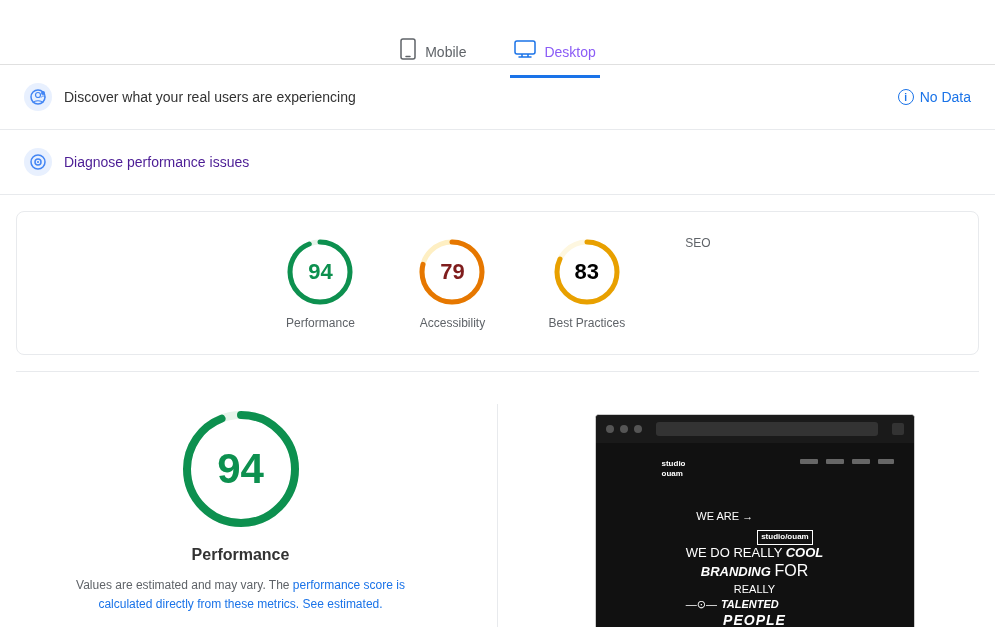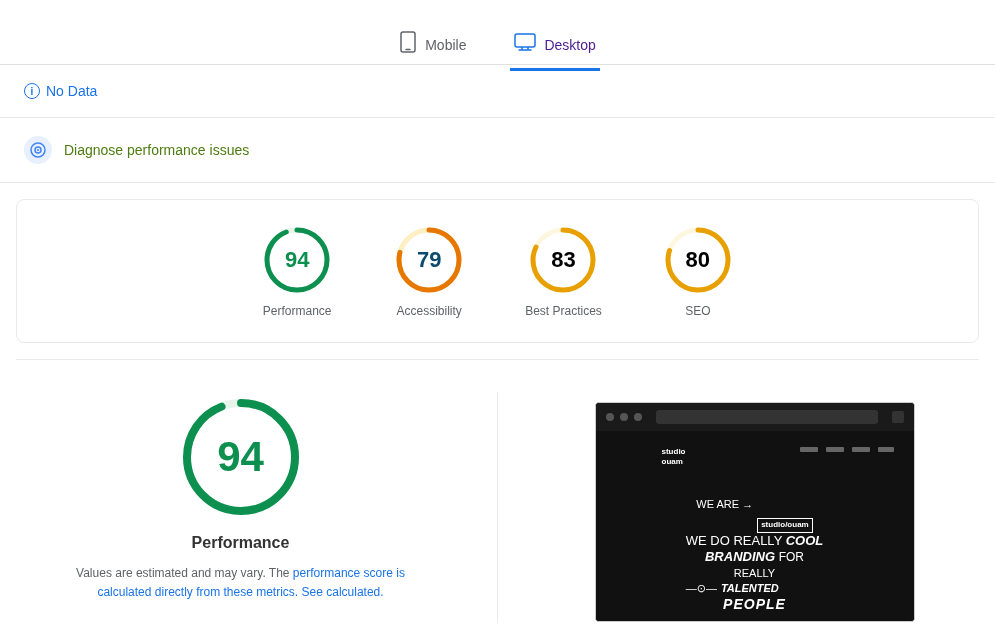--- a/index.html
+++ b/index.html
@@ -27,24 +27,24 @@
       display: flex;
       align-items: center;
       gap: 8px;
       padding: 10px 4px 12px;
       cursor: pointer;
       color: #5f6368;
       font-size: 14px;
       font-weight: 500;
       border-bottom: 3px solid transparent;
       position: relative;
-      top: 9px;
+      top: 16px;
     }
     .tab-item.active {
-      color: #4c1d95;
+      color: #8b5cf6;
       border-bottom: 3px solid #1a73e8;
     }
     .tab-icon {
       font-size: 18px;
     }
 
     
     .section-bar {
       display: flex;
       align-items: center;
@@ -98,21 +98,21 @@
     
     .diagnose-bar {
       display: flex;
       align-items: center;
       gap: 12px;
       padding: 18px 24px;
       border-bottom: 1px solid #e8eaed;
     }
     .diagnose-title {
       font-size: 14px;
-      color: #4d7c0f;
+      color: #4c1d95;
       font-weight: 400;
     }
 
     
     .score-cards-wrapper {
       border: 1px solid #e8eaed;
       border-radius: 8px;
       margin: 16px 16px;
       padding: 24px;
     }
@@ -147,21 +147,21 @@
       font-weight: 600;
       position: relative;
       z-index: 1;
     }
     .score-label {
       font-size: 12px;
       color: #5f6368;
       text-align: center;
     }
     .score-green .score-number { color: #0d904f; }
-    .score-orange .score-number { color: #0c4a6e; }
+    .score-orange .score-number { color: #7f1d1d; }
     .score-yellow .score-number { color: #000000; }
 
     
     .main-divider {
       border: none;
       border-top: 1px solid #e8eaed;
       margin: 0 16px;
     }
 
     
@@ -350,20 +350,32 @@
         <line x1="8" y1="14" x2="8" y2="17" stroke="#1a73e8" stroke-width="1.5"></line>
         <line x1="14" y1="14" x2="14" y2="17" stroke="#1a73e8" stroke-width="1.5"></line>
         <line x1="5" y1="17" x2="17" y2="17" stroke="#1a73e8" stroke-width="1.5" stroke-linecap="round"></line>
       </svg>
     </span>
     <span>Desktop</span>
   </div>
 </div>
 
 <div class="section-bar">
+  <div class="section-bar-left">
+    <div class="section-icon blue-icon">
+      <svg width="18" height="18" viewBox="0 0 18 18" fill="none">
+        <circle cx="9" cy="9" r="7" stroke="#4285f4" stroke-width="1.5" fill="none"></circle>
+        <circle cx="9" cy="7" r="2.5" stroke="#4285f4" stroke-width="1.2" fill="none"></circle>
+        <path d="M4 15c1-3 9-3 10 0" stroke="#4285f4" stroke-width="1.2" fill="none"></path>
+        <circle cx="14" cy="5" r="2" fill="#4285f4"></circle>
+        <path d="M12 9.5c1-2 4-2 4 0" stroke="#4285f4" stroke-width="1" fill="none"></path>
+      </svg>
+    </div>
+    <span class="section-title">Discover what your real users are experiencing</span>
+  </div>
   <div class="no-data-link">
     <div class="info-circle">i</div>
     <span>No Data</span>
   </div>
 </div>
 
 <div class="diagnose-bar">
   <div class="section-icon blue-icon">
     <svg width="18" height="18" viewBox="0 0 18 18" fill="none">
       <circle cx="9" cy="9" r="7" stroke="#4285f4" stroke-width="1.5" fill="#e8f0fe"></circle>
@@ -404,27 +416,20 @@
         <svg viewBox="0 0 72 72">
           <circle class="bg-track" cx="36" cy="36" r="30" stroke="#fef7e0"></circle>
           <circle class="progress-arc" cx="36" cy="36" r="30" stroke="#e8a000" stroke-dasharray="188.5" stroke-dashoffset="33.9"></circle>
         </svg>
         <span class="score-number">83</span>
       </div>
       <span class="score-label">Best Practices</span>
     </div>
 
     <div class="score-card score-yellow">
-      <div class="score-circle">
-        <svg viewBox="0 0 72 72">
-          <circle class="bg-track" cx="36" cy="36" r="30" stroke="#fef7e0"></circle>
-          <circle class="progress-arc" cx="36" cy="36" r="30" stroke="#e8a000" stroke-dasharray="188.5" stroke-dashoffset="37.7"></circle>
-        </svg>
-        <span class="score-number">80</span>
-      </div>
       <span class="score-label">SEO</span>
     </div>
 
   </div>
 </div>
 
 <hr class="main-divider">
 
 <div class="perf-detail">
   <div class="perf-left">
@@ -435,21 +440,21 @@
         <circle class="progress-arc-lg" cx="65" cy="65" r="54" stroke="#0d904f" stroke-dasharray="339.3" stroke-dashoffset="20.4"></circle>
       </svg>
       <span class="perf-big-number">94</span>
     </div>
 
     <div class="perf-title">Performance</div>
 
     <div class="perf-note">
       <span>Values are estimated and may vary. The </span>
       <a href="#" class="perf-link">performance score is calculated directly from these metrics.</a>
-      <a href="#" class="perf-link">See calculated.</a>
+      <a href="#" class="perf-link">See estimated.</a>
     </div>
 
   </div>
 
   <div class="perf-right">
     <div class="screenshot-frame">
       <div class="screenshot-nav">
         <div class="nav-dot"></div>
         <div class="nav-dot"></div>
         <div class="nav-dot"></div>
@@ -468,21 +473,21 @@
         </div>
         <div class="screenshot-main-text">
           <div class="sc-line1">
             <span>WE ARE →</span>
             <span style="font-size:8px;font-weight:700;border:1px solid #fff;padding:1px 3px;margin-top:42px;">studio/ouam</span>
           </div>
           <div class="sc-line2">
             WE DO REALLY <span class="sc-bold">COOL</span>
           </div>
           <div class="sc-line3">
-            BRANDING <span style="font-weight:400;font-style:normal;font-size:12px;">FOR</span>
+            BRANDING <span style="font-weight:400;font-style:normal;font-size:16px;">FOR</span>
           </div>
           <div class="sc-line4">REALLY</div>
           <div class="sc-line5">
             <span>—⊙—</span>
             <span class="sc-bold">TALENTED</span>
           </div>
           <div class="sc-line6">PEOPLE</div>
         </div>
       </div>
     </div>

